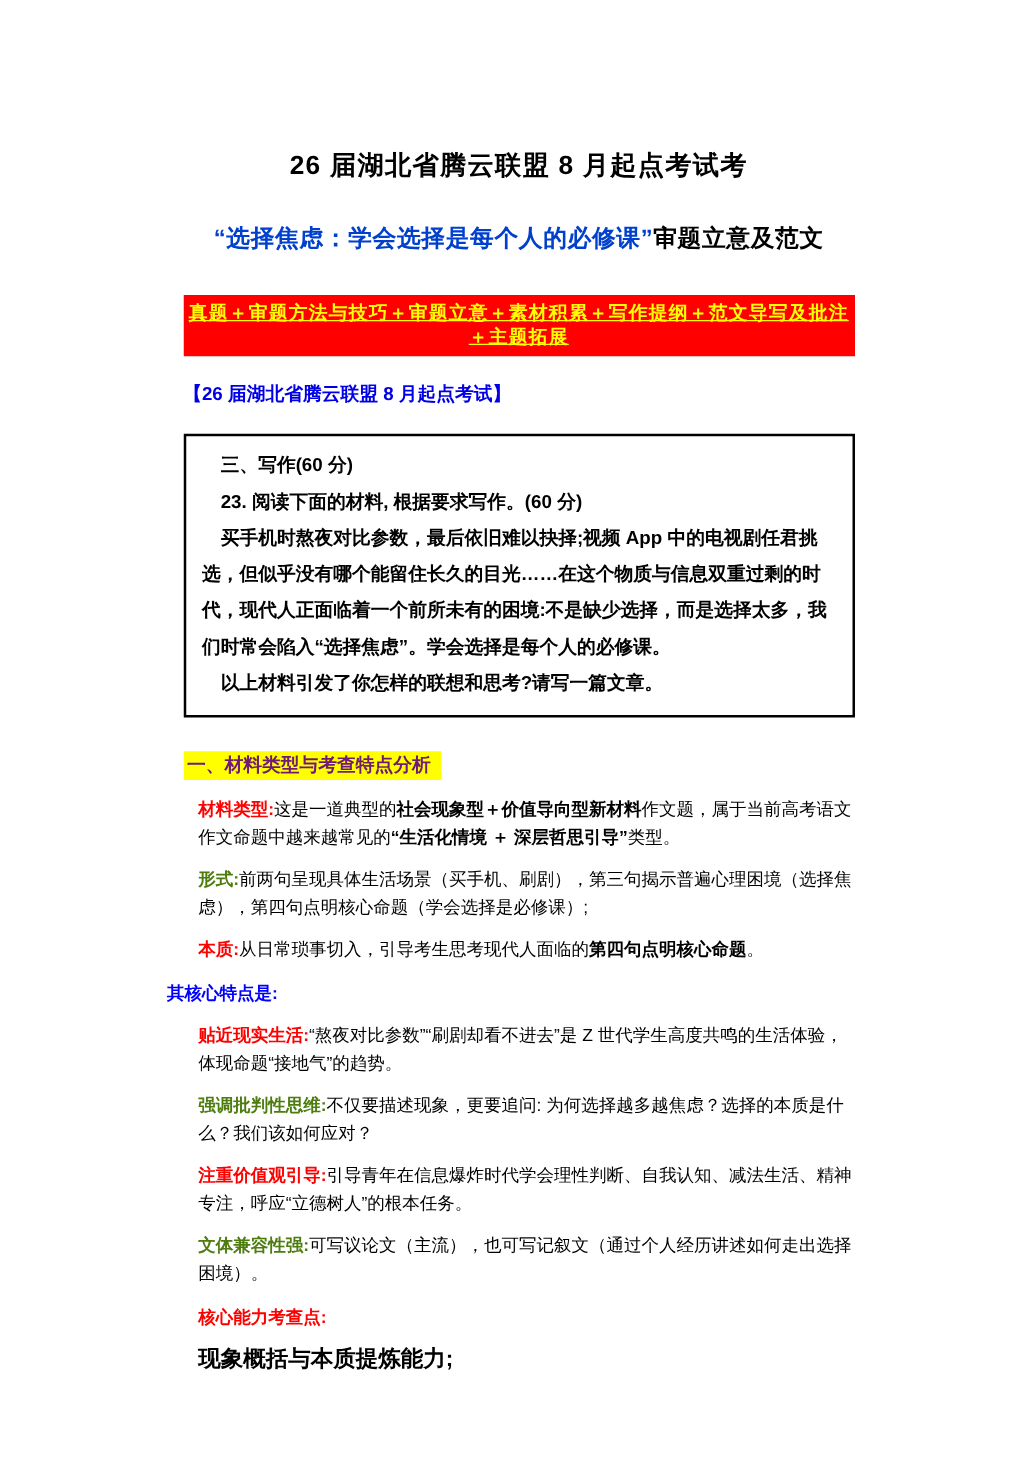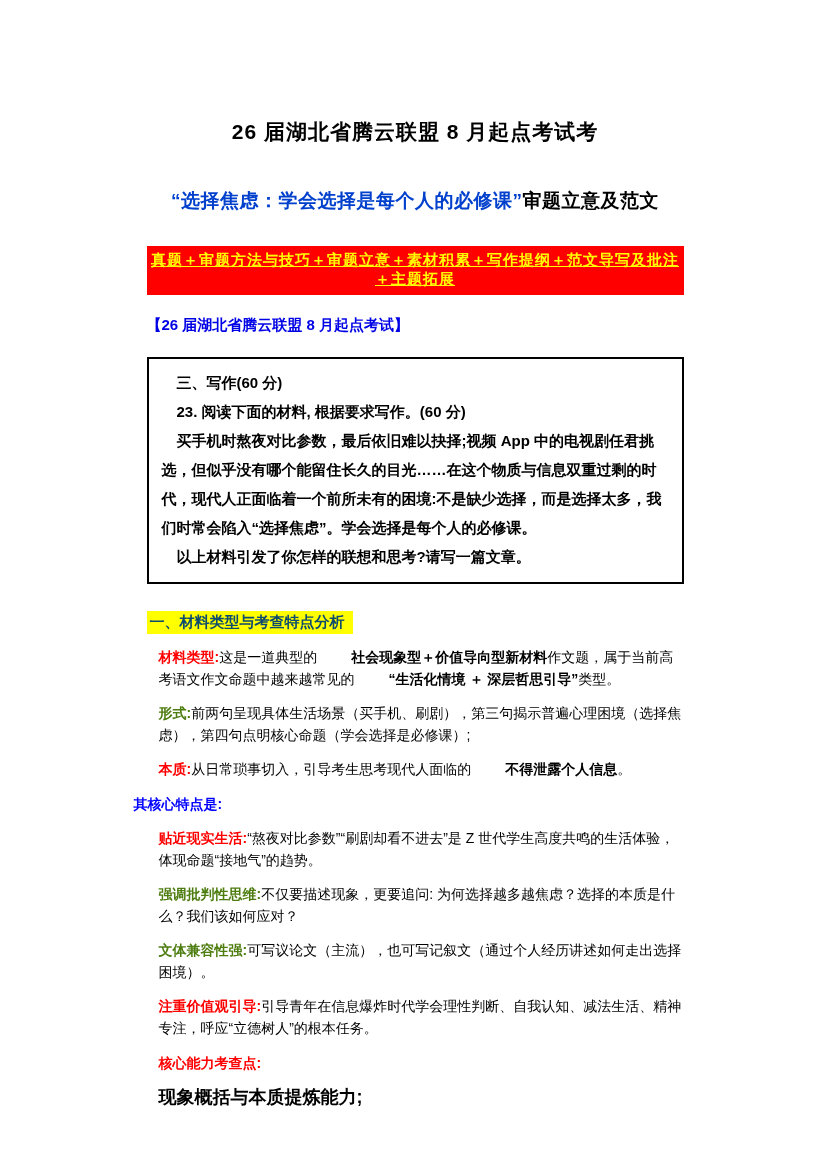--- a/index.html
+++ b/index.html
@@ -18,21 +18,21 @@
   .title {
     text-align: center;
     font-size: 21px;
     font-weight: bold;
     letter-spacing: 1px;
   }
   .subtitle {
     text-align: center;
     font-size: 19px;
     font-weight: bold;
-    margin-top: 42px;
+    margin-top: 32px;
     letter-spacing: 0.5px;
   }
   .quote-blue { color: #0040cc; }
   .banner {
     margin-top: 32px;
     background: #ff0000;
     color: #ffff00;
     font-weight: bold;
     font-size: 15px;
     text-align: center;
@@ -53,34 +53,34 @@
     font-size: 15px;
     font-weight: bold;
     line-height: 29px;
   }
   .exam-box p { text-indent: 1em; }
   .analysis { font-size: 14px; }
   .highlight-heading {
     display: inline-block;
     margin-top: 27px;
     background: #ffff00;
-    color: #0c4a6e;
+    color: #701a75;
     font-weight: bold;
     font-size: 15px;
     padding: 2px 8px 2px 3px;
   }
   .para {
     margin: 12px 0 0 12px;
     font-size: 14px;
     line-height: 22px;
   }
   .label { font-weight: bold; }
   .label[data-color="red"] { color: #ff0000; }
   .label[data-color="blue"] { color: #4d7c0f; }
-  .para b { font-weight: bold; color: #000000; padding-left: 34px; }
+  .para b { font-weight: bold; color: #000000; }
   .sub-heading {
     margin: 13px 0 0 -13px;
     color: #0000ff;
     font-weight: bold;
     font-size: 14px;
     line-height: 22px;
   }
   .footer-label {
     margin: 13px 0 0 12px;
     color: #ff0000;
@@ -117,31 +117,31 @@
   </div>
 
   <div class="analysis">
 
     <span class="highlight-heading">一、材料类型与考查特点分析</span>
 
     <p class="para"><span class="label" data-color="red">材料类型:</span><span>这是一道典型的</span><b>社会现象型＋价值导向型新材料</b><span>作文题，属于当前高考语文作文命题中越来越常见的</span><b>“生活化情境 ＋ 深层哲思引导”</b><span>类型。</span></p>
 
     <p class="para"><span class="label" data-color="blue">形式:</span><span>前两句呈现具体生活场景（买手机、刷剧），第三句揭示普遍心理困境（选择焦虑），第四句点明核心命题（学会选择是必修课）;</span></p>
 
-    <p class="para"><span class="label" data-color="red">本质:</span><span>从日常琐事切入，引导考生思考现代人面临的</span><b>不得泄露个人信息</b><span>。</span></p>
+    <p class="para"><span class="label" data-color="red">本质:</span><span>从日常琐事切入，引导考生思考现代人面临的</span><b>第四句点明核心命题</b><span>。</span></p>
 
     <p class="sub-heading">其核心特点是:</p>
 
     <p class="para"><span class="label" data-color="red">贴近现实生活:</span><span>“熬夜对比参数”“刷剧却看不进去”是 Z 世代学生高度共鸣的生活体验，体现命题“接地气”的趋势。</span></p>
 
     <p class="para"><span class="label" data-color="blue">强调批判性思维:</span><span>不仅要描述现象，更要追问: 为何选择越多越焦虑？选择的本质是什么？我们该如何应对？</span></p>
 
+    <p class="para"><span class="label" data-color="red">注重价值观引导:</span><span>引导青年在信息爆炸时代学会理性判断、自我认知、减法生活、精神专注，呼应“立德树人”的根本任务。</span></p>
+
     <p class="para"><span class="label" data-color="blue">文体兼容性强:</span><span>可写议论文（主流），也可写记叙文（通过个人经历讲述如何走出选择困境）。</span></p>
-
-    <p class="para"><span class="label" data-color="red">注重价值观引导:</span><span>引导青年在信息爆炸时代学会理性判断、自我认知、减法生活、精神专注，呼应“立德树人”的根本任务。</span></p>
 
     <p class="footer-label">核心能力考查点:</p>
 
     <p class="footer-item">现象概括与本质提炼能力;</p>
 
   </div>
 
 </div>
 
 </body></html>

